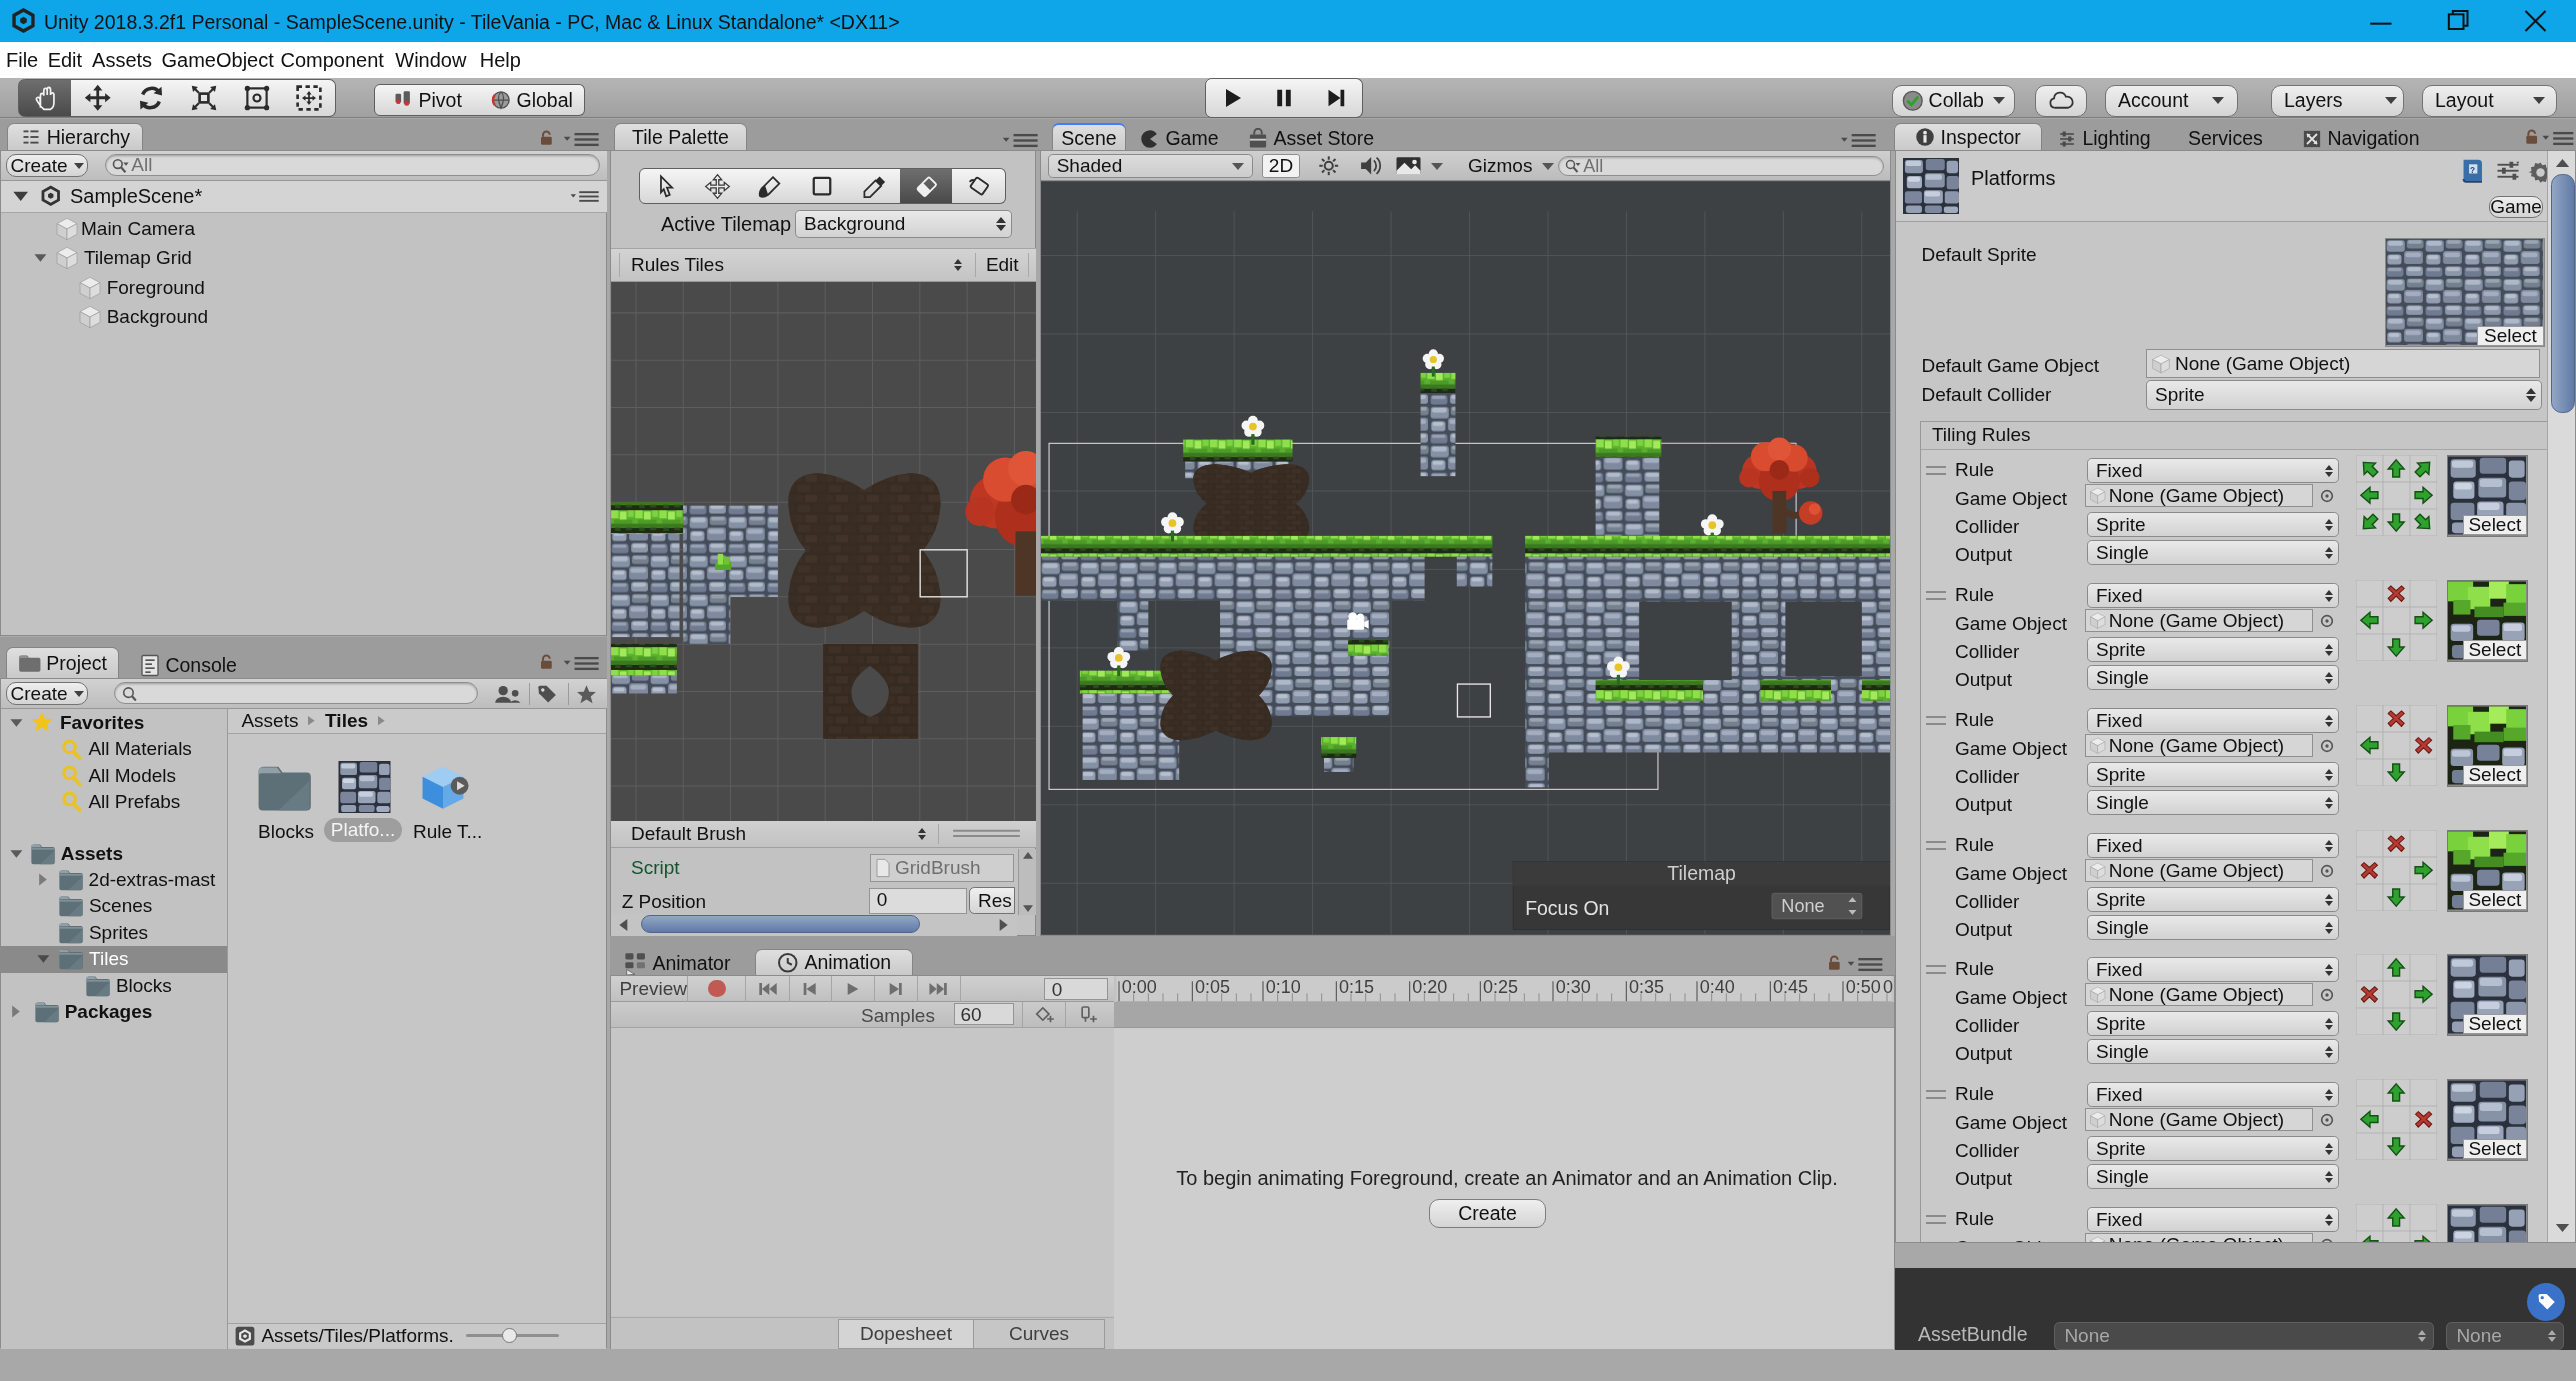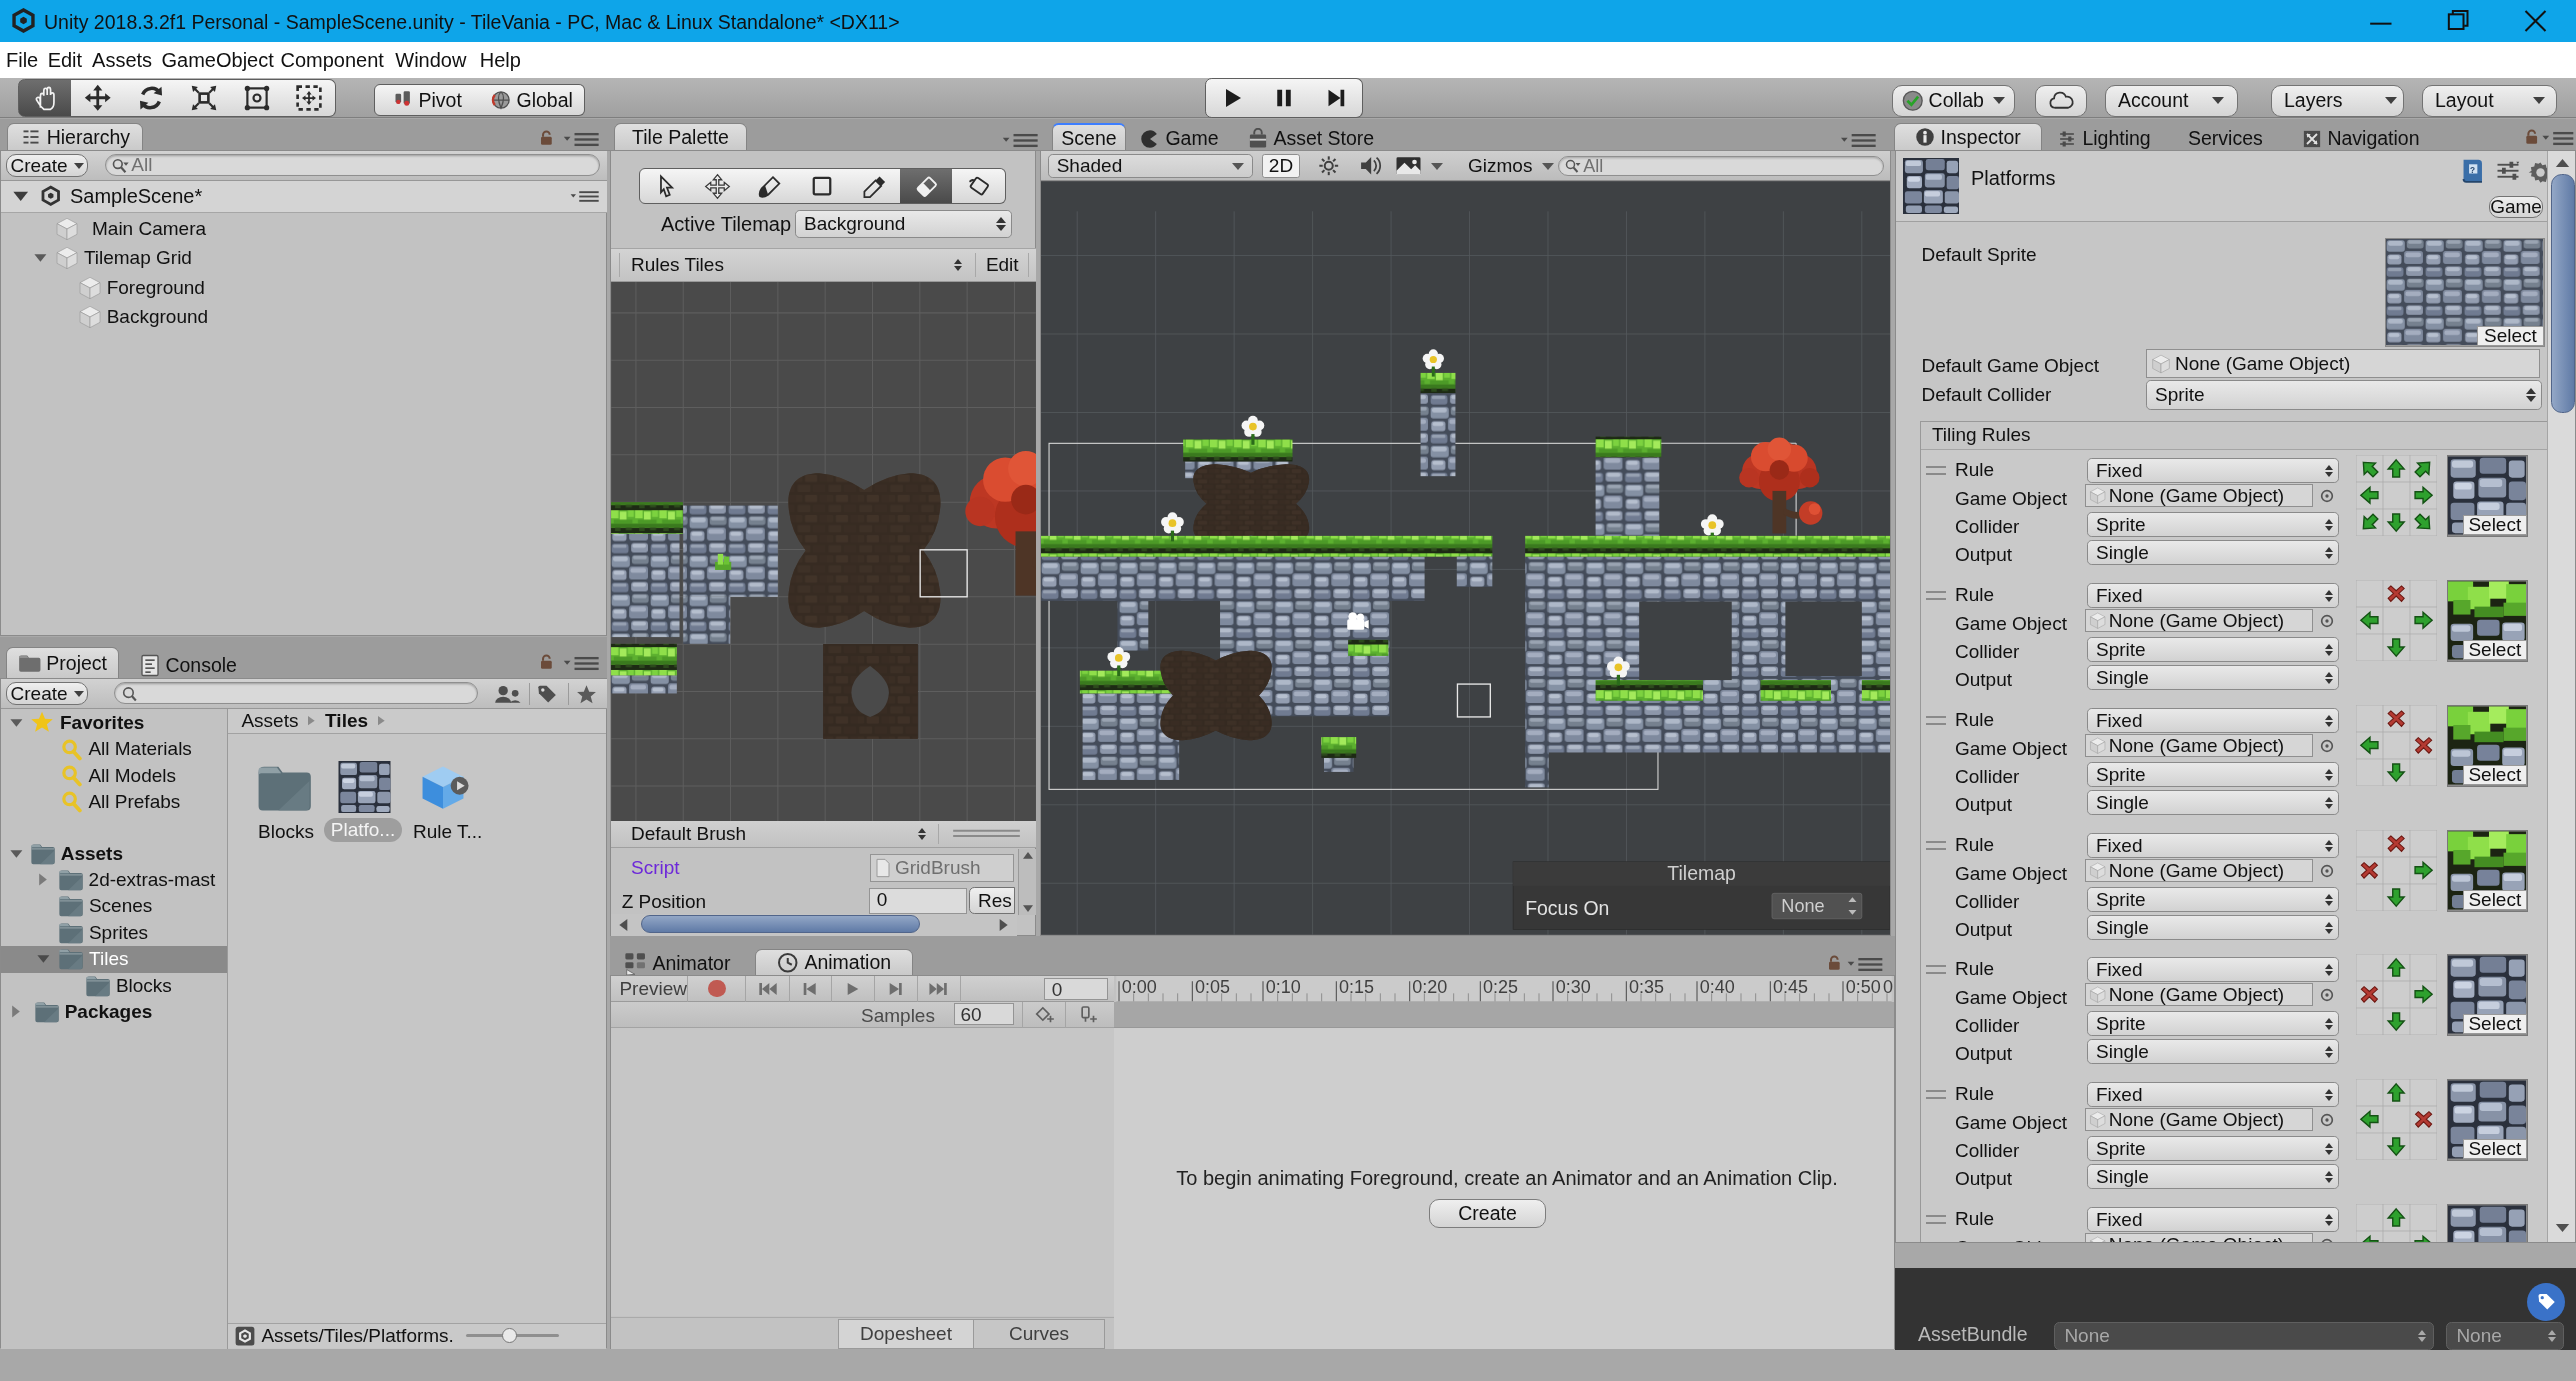--- a/index.html
+++ b/index.html
@@ -337,21 +337,21 @@
           <line x1="56" y1="6" x2="92" y2="6"></line>
           <line x1="56" y1="14" x2="92" y2="14"></line>
           <line x1="56" y1="22" x2="92" y2="22"></line>
         </g>
       </svg>
  </div>
  <div class="row" style="left:0;top:64px;height:28px">
       <svg style="margin-left:54px" width="24" height="24" viewBox="0 0 36 36">
         <use href="#cube"></use>
       </svg>
-      <span style="margin-left:13px">Main Camera</span>
+      <span style="margin-left:2px">Main Camera</span>
     </div>
  <div class="row" style="left:0;top:93px;height:28px">
       <svg width="14.8" height="12" viewBox="0 0 26 22" style="margin-left:32px">
         <polygon points="2,4 24,4 13,18" fill="#5a5a5a"></polygon>
       </svg>
       <svg style="margin-left:7.4px" width="24" height="24" viewBox="0 0 36 36">
         <use href="#cube"></use>
       </svg>
       <span style="margin-left:4.7px">Tilemap Grid</span>
     </div>
@@ -689,21 +689,21 @@
         <i class="d" style="border-left-width:4.7px;border-right-width:4.7px;border-top-width:5.4px"></i>
       </span>
   <div style="width:1.3px;height:20px;background:#a8a8a8;margin-left:6.7px"></div>
   <svg width="81" height="16" viewBox="0 0 120 24" style="margin-left:6.7px;margin-right:9.4px">
         <g stroke="#8a8a8a" stroke-width="3">
           <line x1="10" y1="7" x2="110" y2="7"></line>
           <line x1="10" y1="15" x2="110" y2="15"></line>
         </g>
       </svg>
  </div>
- <div class="row" style="left:20px;top:703px;height:27px;color:#6d28d9">Script</div>
+ <div class="row" style="left:20px;top:703px;height:27px;color:#14532d">Script</div>
  <div class="abs flex" style="left:259px;top:703px;width:144px;height:28px;background:#cfcfcf;border:1.3px solid #949494;color:#6f6f6f;font-size:19px">
   <svg width="16" height="20" viewBox="0 0 24 30" style="margin:0 4px">
         <path d="M3 2 h12 l6 6 v20 H3 Z" fill="#e8e8e8" stroke="#9a9a9a" stroke-width="1.5"></path>
       </svg>GridBrush
  </div>
  <div class="row" style="left:10.7px;top:737px;height:27px">Z Position</div>
  <div class="abs" style="left:258px;top:737px;width:98px;height:25.5px;background:#dcdcdc;border:1.3px solid #949494;font-size:19px;padding-left:6.7px">0</div>
  <div class="lbtn" style="left:358px;top:736px;width:46px;height:27px;border-width:1.3px;border-radius:5.4px 0 0 5.4px;font-size:19px;justify-content:flex-start;padding-left:8px">Res</div>
 
  <div class="abs" style="left:407px;top:698px;width:18px;height:66px;background:#bdbdbd;border-left:0.7px solid #9a9a9a">

